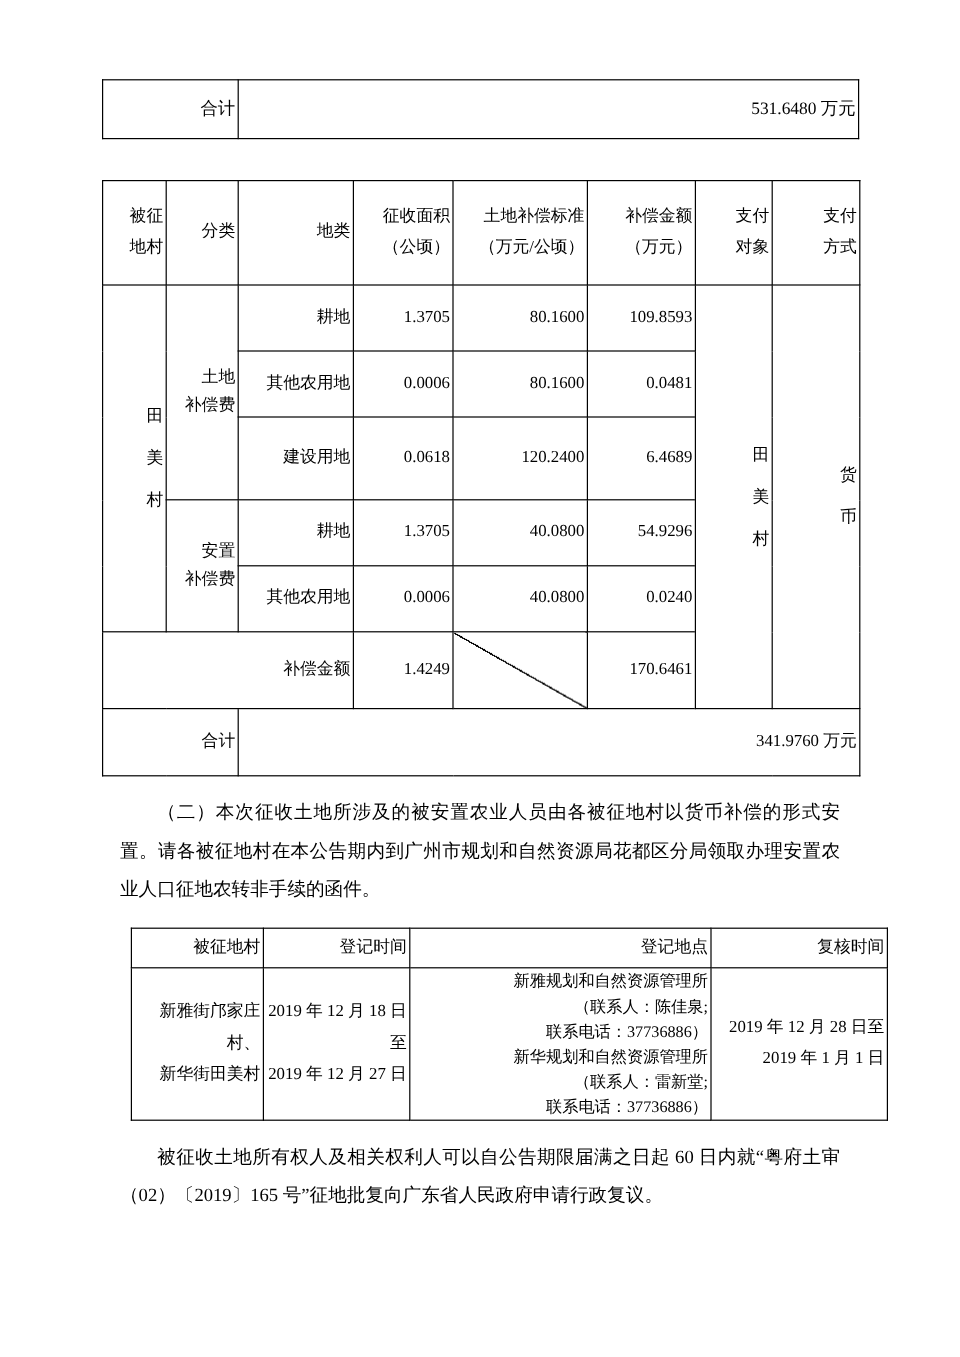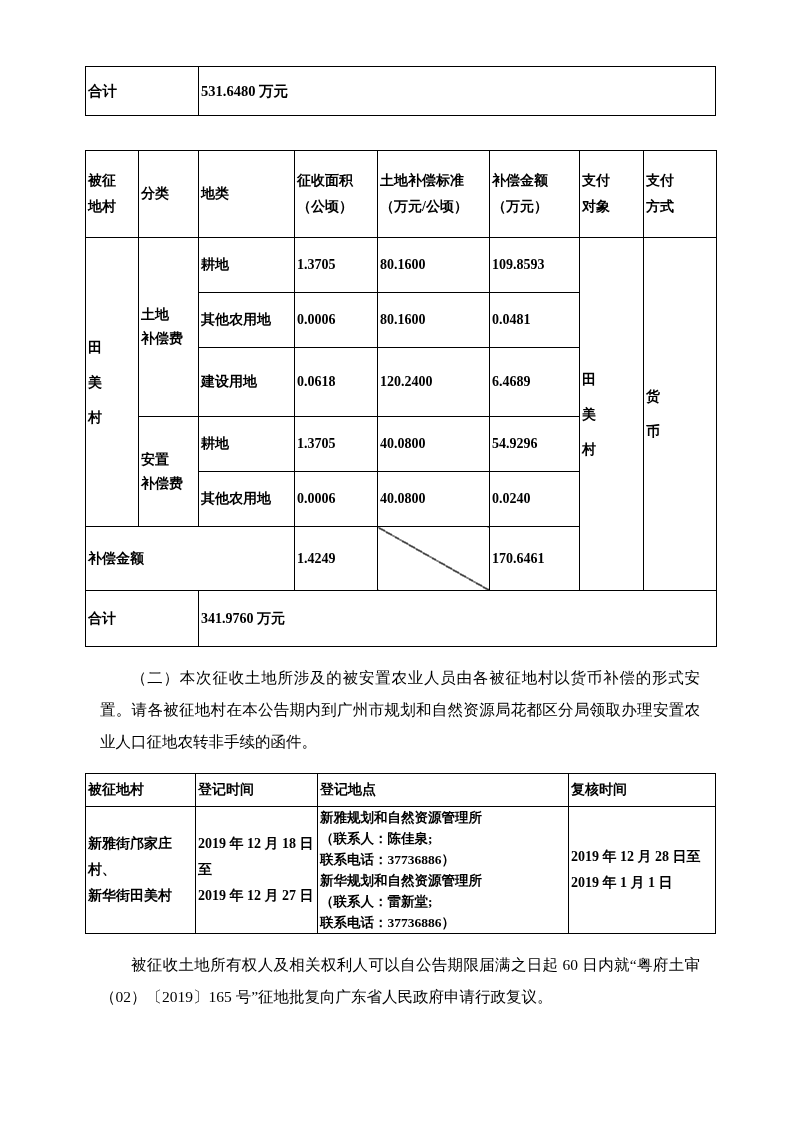--- a/index.html
+++ b/index.html
@@ -16,23 +16,23 @@
     left:85px;top:0;
     width:630px;
   }
   table{
     border-collapse:collapse;
     table-layout:fixed;
     width:630px;
   }
   td,th{
     border:1px solid #000;
-    text-align:left;
+    text-align:right;
     vertical-align:middle;
-    font-weight:bold;
+    font-weight:normal;
     font-size:14px;
     line-height:26px;
     padding:0 2px;
     white-space:pre-line;
     overflow:hidden;
   }
   .tbl-a{margin-top:66px;}
   .tbl-a td{height:48px;font-size:14.5px;}
   .tbl-b{margin-top:34px;}
   .tbl-b .vtext{line-height:35px;font-size:14px;}
@@ -45,21 +45,21 @@
       transparent calc(50% + 0.6px));
   }
   .para{
     font-size:15.5px;
     line-height:32px;
     text-align:justify;
     text-indent:2em;
     margin:15px;
   }
   .para-block{margin-top:12px;}
-  .tbl-c{margin-top:4px;}
+  .tbl-c{margin-top:4px;margin-left:24px;}
   .tbl-c th{height:32px;font-size:14px;}
   .tbl-c td{font-size:13.5px;line-height:21px;}
   .tbl-c .dates{font-size:14px;line-height:26px;}
 </style>
 </head>
 <body>
 
 <div class="page">
   <div class="content">
 

